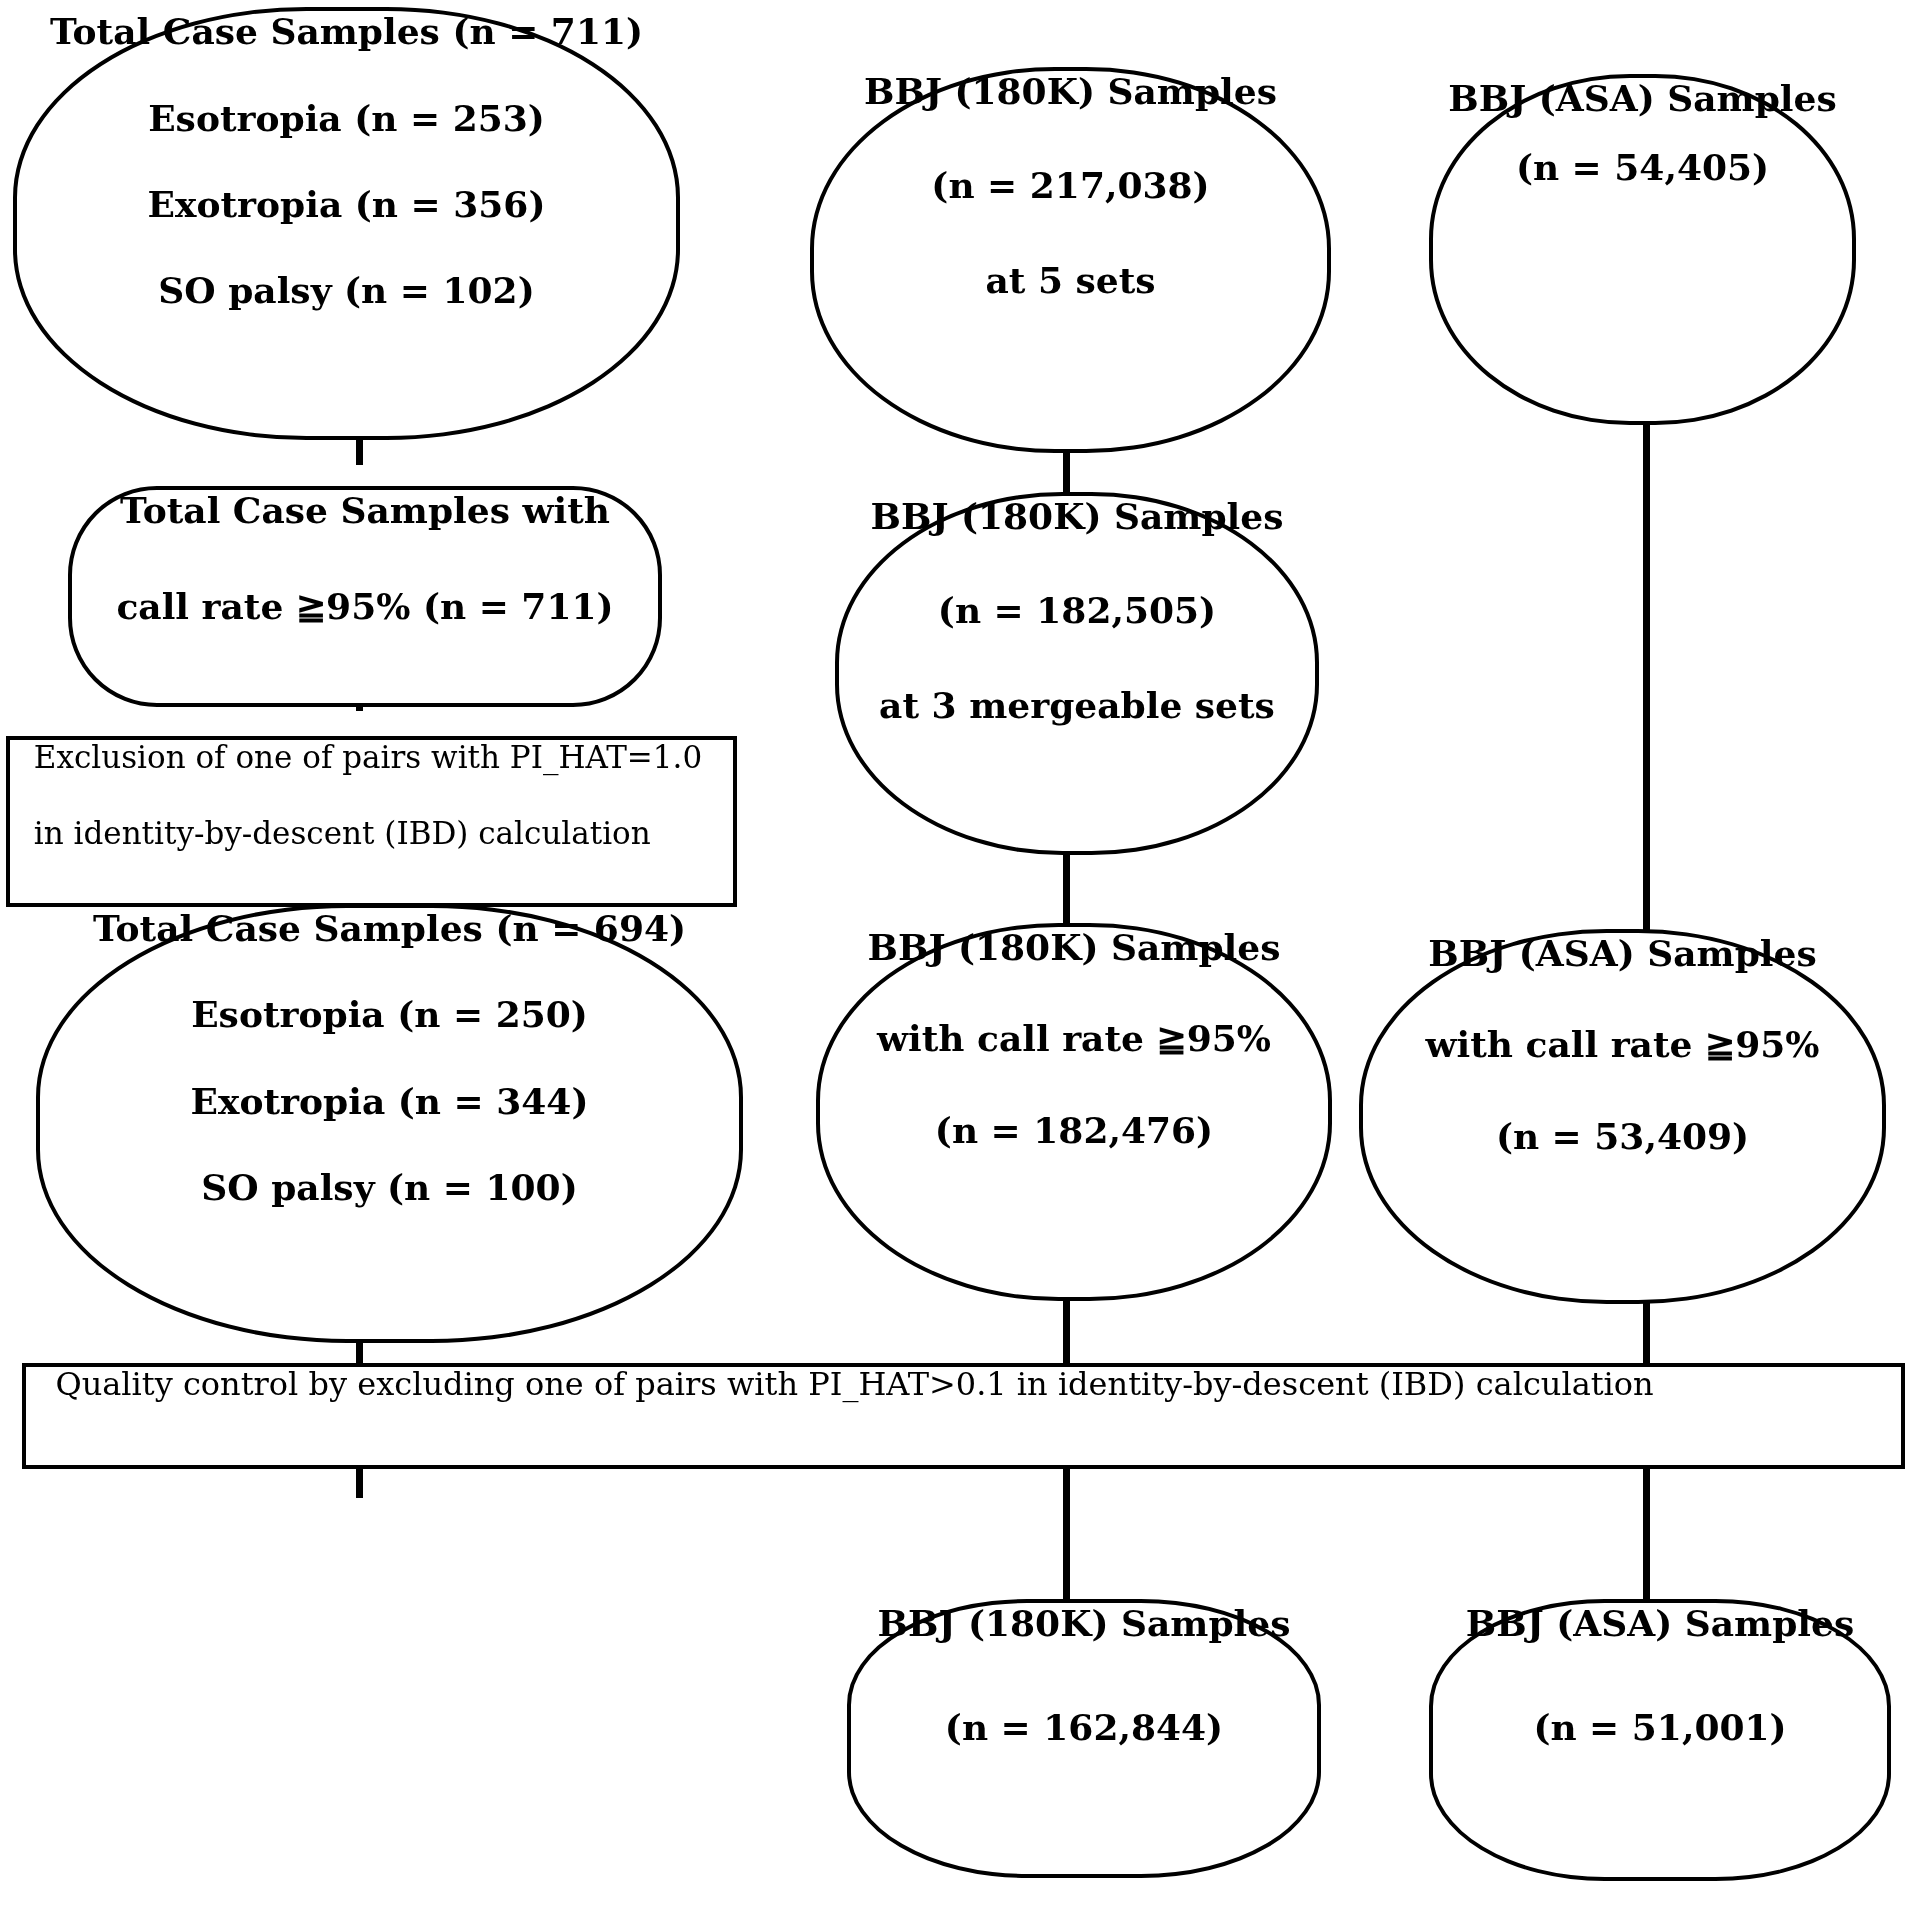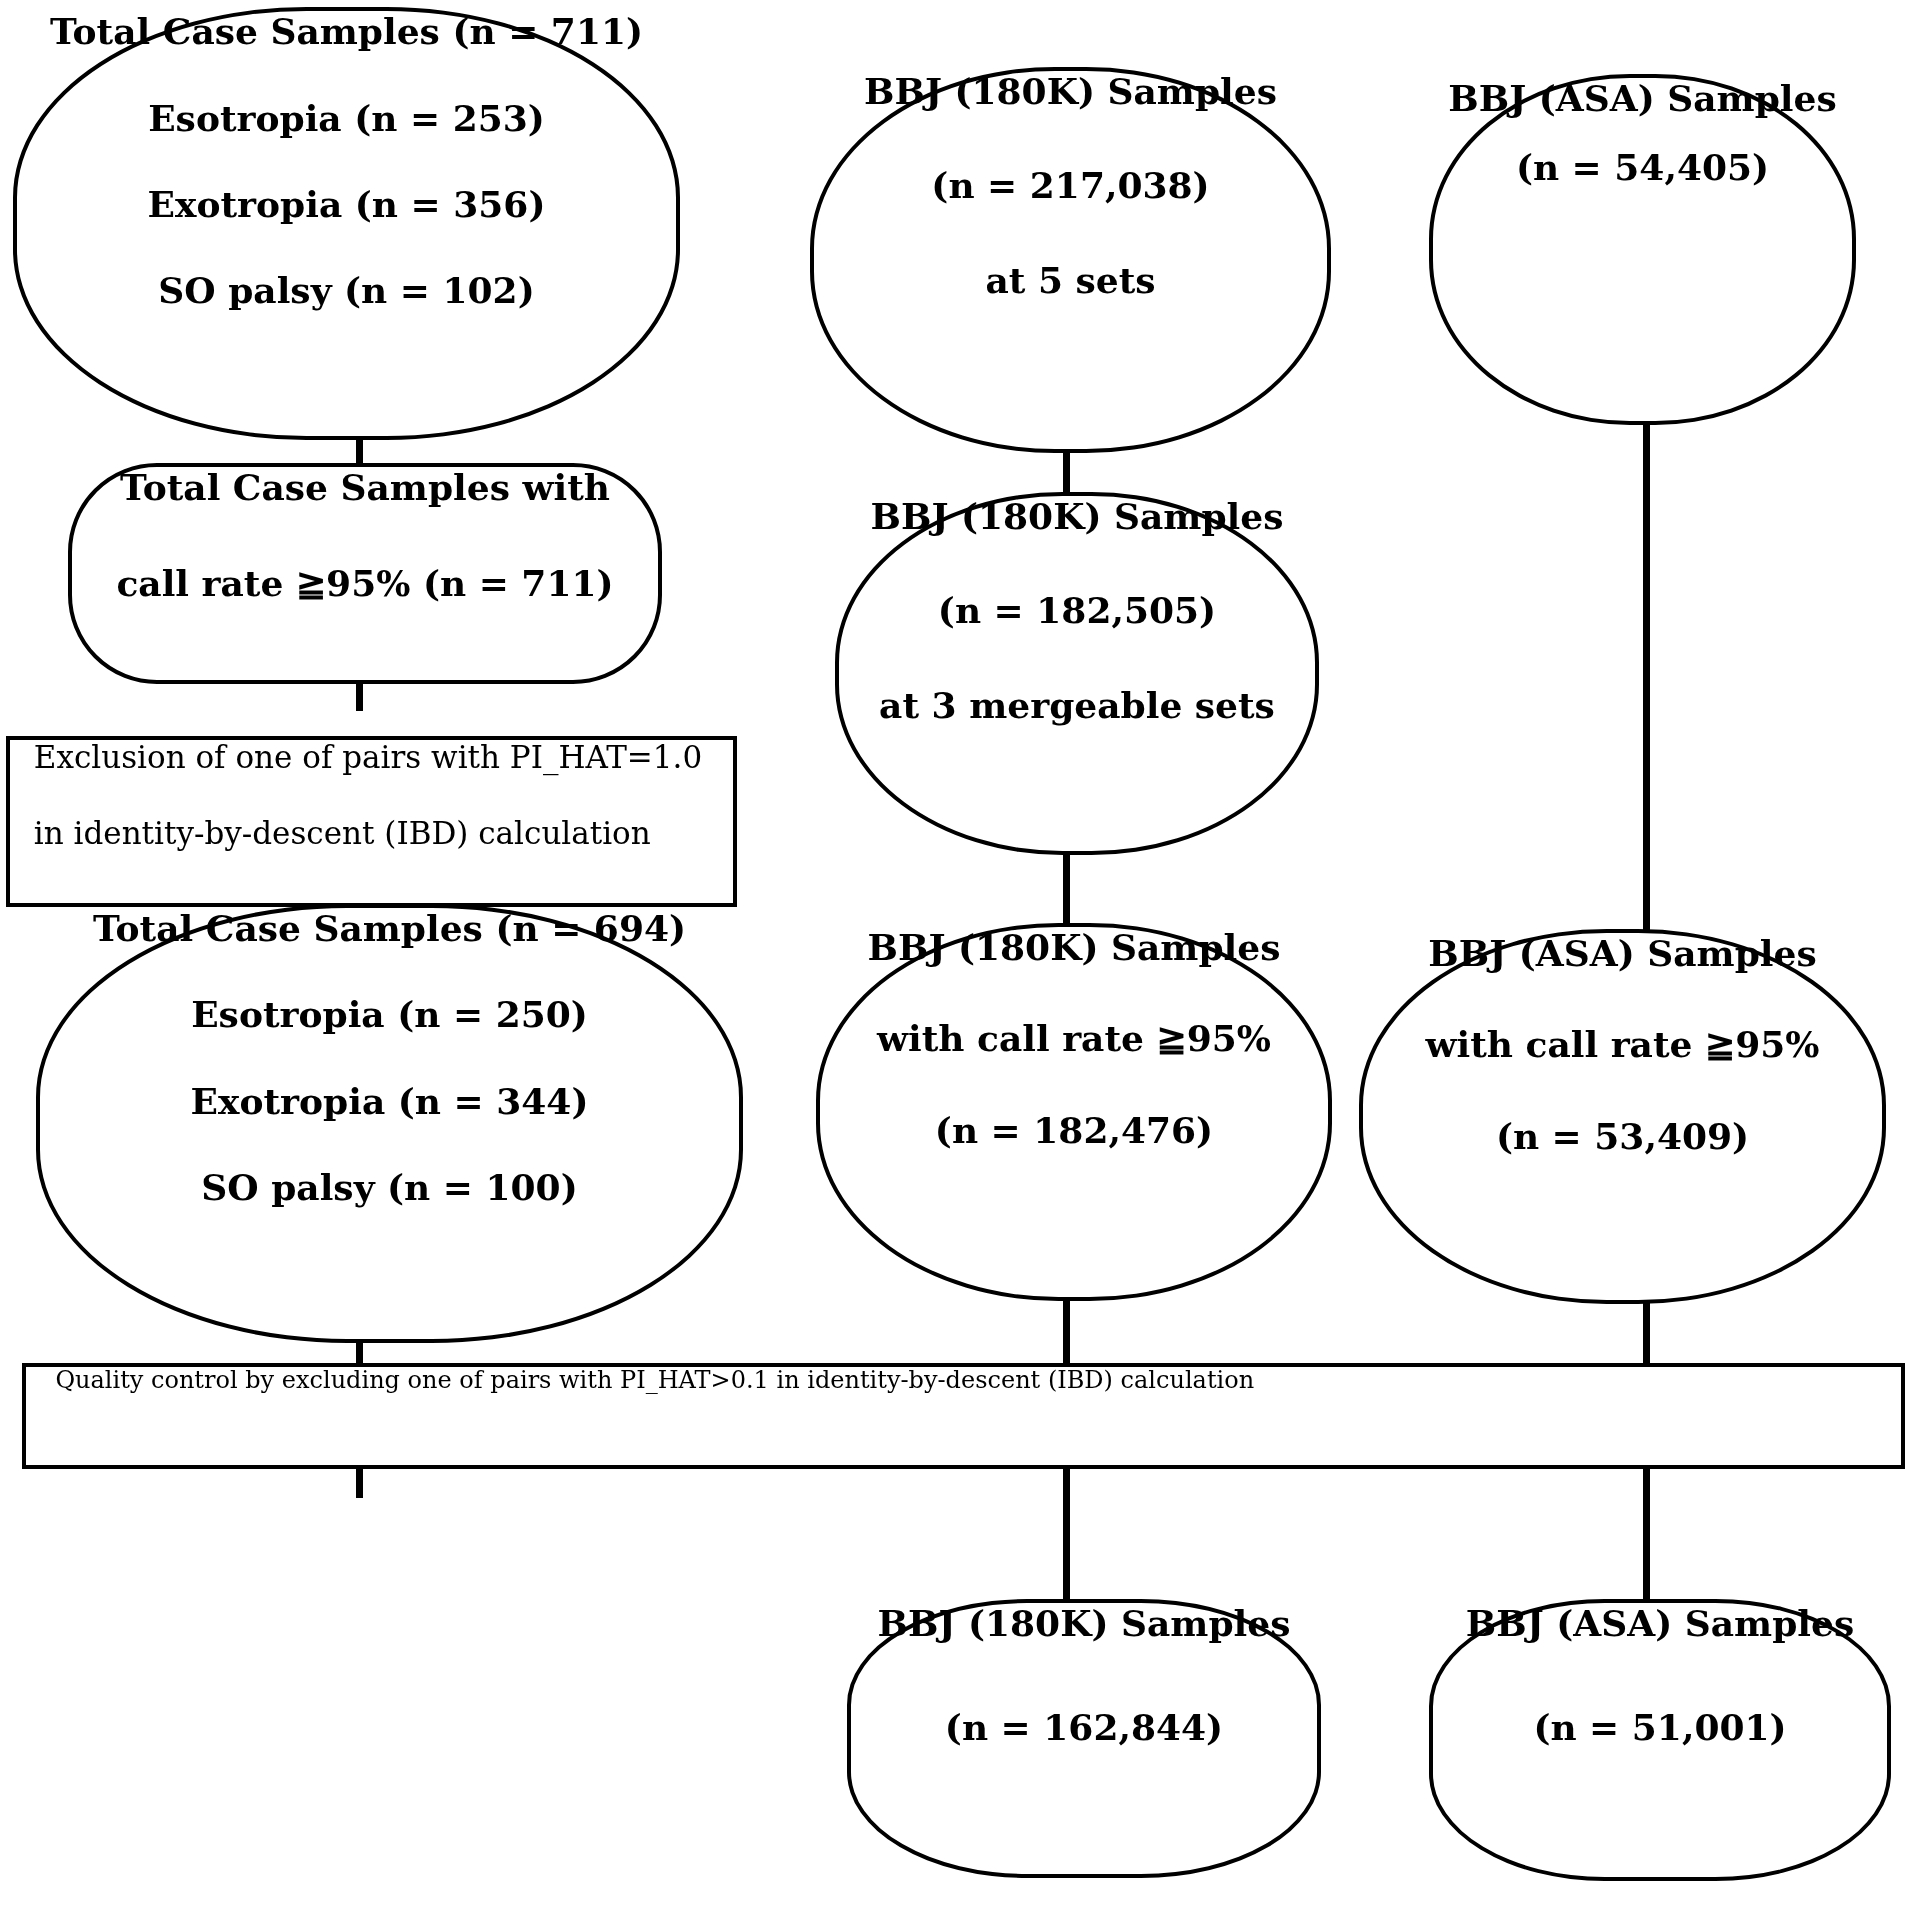--- a/index.html
+++ b/index.html
@@ -51,27 +51,27 @@
     border-width: 4.2px;
     border-radius: 0;
     font-weight: normal;
     align-items: flex-start;
     text-align: left;
   }
 
   
   #n-case-initial   { left: 13px;   top: 7.3px;   width: 667px; height: 433px; border-radius: 44%; row-gap: 46px; }
   #c-case-1         { left: 356px;  top: 437px;  height: 28px; }
-  #n-case-callrate  { left: 68px;  top: 463px;  width: 594px; height: 221px; border-radius: 89px; row-gap: 56px; }
+  #n-case-callrate  { left: 68px;  top: 486px;  width: 594px; height: 221px; border-radius: 89px; row-gap: 56px; }
   #c-case-2         { left: 356px;  top: 681px; height: 30px; }
   #n-case-exclusion { left: 6.3px;   top: 736px; width: 731px; height: 171px; font-size: 31px; padding: 0 23.5px; row-gap: 41px; }
   #c-case-3         { left: 356px;  top: 876px; height: 30px; }
   #n-case-afterex   { left: 36px;   top: 904px; width: 707px; height: 439px; border-radius: 44%; row-gap: 46px; }
   #c-case-4         { left: 356px;  top: 1339px; height: 26px; }
-  #n-qc-banner      { left: 22.4px;   top: 1363px; width: 1883px; height: 106px; font-size: 24px; padding: 0 29px; }
+  #n-qc-banner      { left: 22.4px;   top: 1363px; width: 1883px; height: 106px; font-size: 32px; padding: 0 29px; }
   #c-case-5         { left: 356px;  top: 1466px; height: 32px; }
   #n-case-final     { left: 36px;   top: 1497px; width: 707px; height: 427px; border-radius: 44%; row-gap: 46px; }
 
   
   #n-bbj180k-initial   { left: 810px; top: 67px;  width: 521px; height: 386px; border-radius: 47%; row-gap: 54px; }
   #c-m-1               { left: 1063px; top: 449px;  height: 45px; }
   #n-bbj180k-mergeable { left: 835px; top: 492px;  width: 484px;  height: 363px; border-radius: 47%; row-gap: 54px; }
   #c-m-2               { left: 1063px; top: 852px; height: 74px; }
   #n-bbj180k-callrate  { left: 816px; top: 923px; width: 516px;  height: 378px; border-radius: 47%; row-gap: 51px; }
   #c-m-3               { left: 1063px; top: 1299px; height: 67px; }

